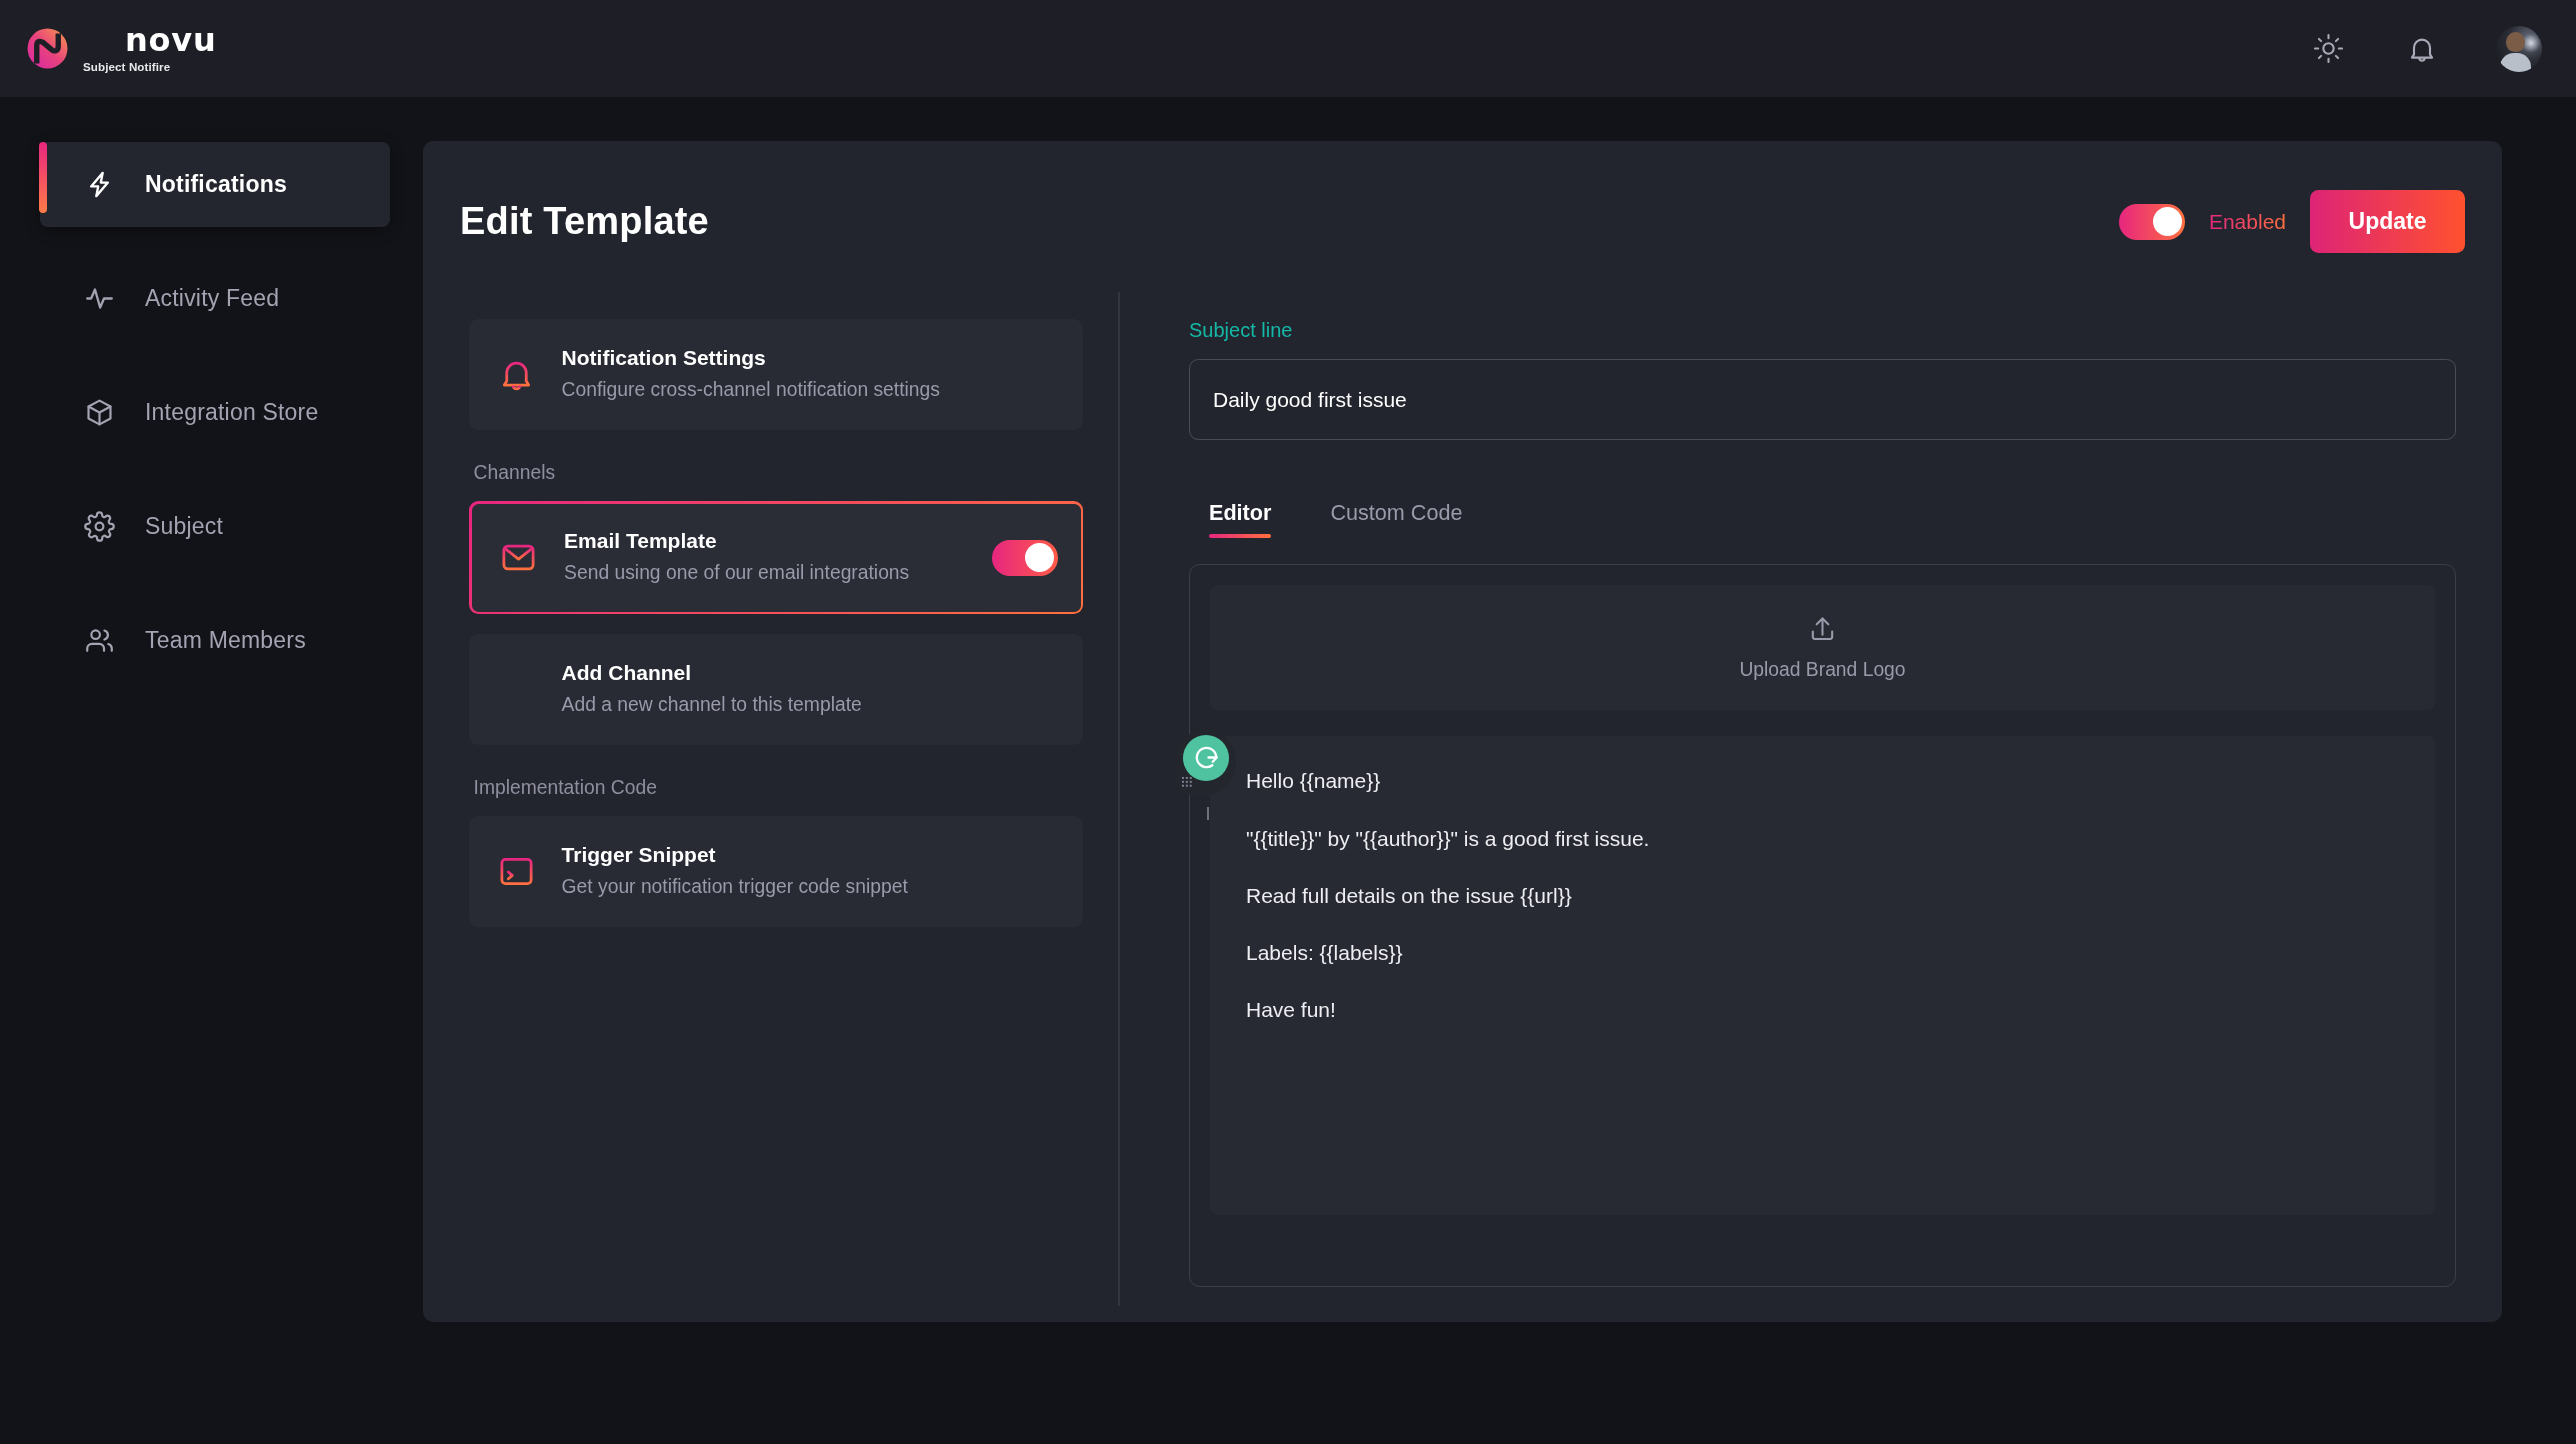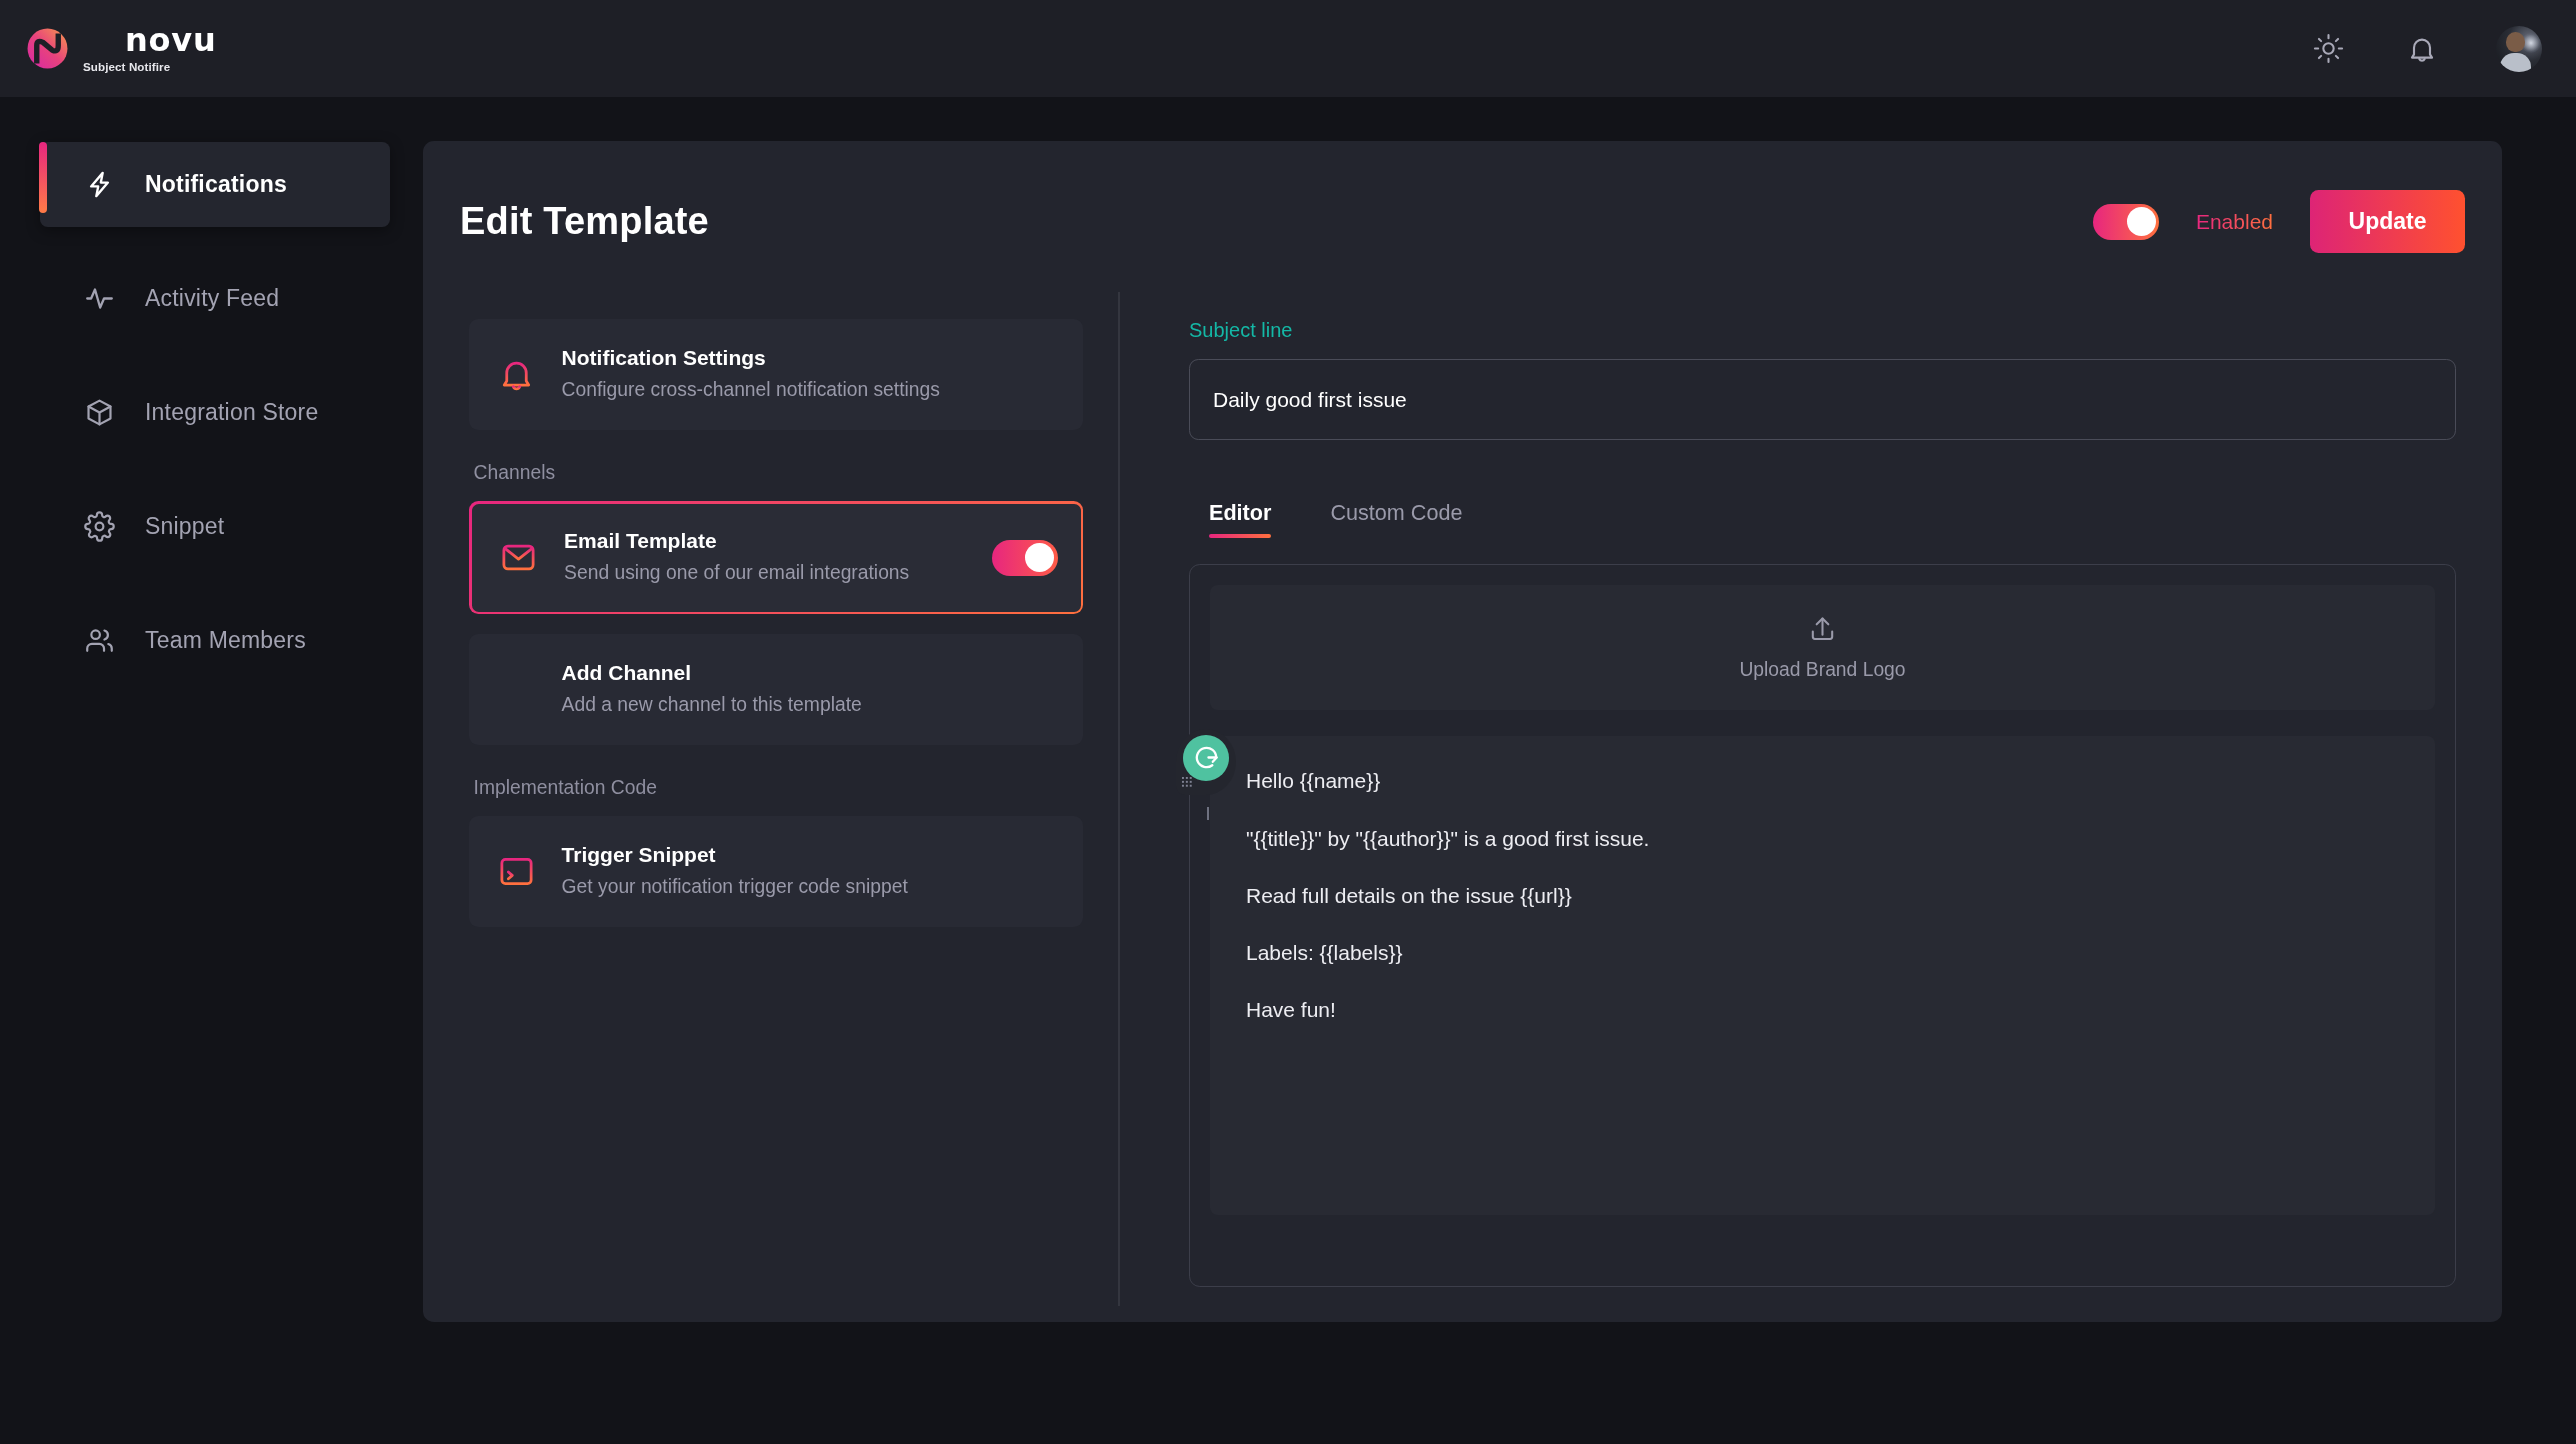--- a/index.html
+++ b/index.html
@@ -108,21 +108,21 @@
     border-radius: 10.8px;
   }
   .panel-head {
     position: absolute;
     left: 37px; top: 42px;
     right: 37px; height: 77px;
     display: flex; align-items: center; justify-content: space-between;
   }
   .page-title { font-size: 38px; font-weight: 700; color: #FFFFFF; letter-spacing: 0.2px; }
 
-  .head-right { display: flex; align-items: center; gap: 37px; }
+  .head-right { display: flex; align-items: center; gap: 24px; }
   .switch {
     width: 66px; height: 36px; border-radius: 18px;
     background: linear-gradient(90deg, #E7267F 0%, #FF703E 100%);
     position: relative; cursor: pointer;
   }
   .switch .knob {
     position: absolute; right: 3.1px; top: 3.1px;
     width: 29px; height: 29px; border-radius: 50%;
     background: #FFFFFF;
   }
@@ -375,21 +375,21 @@
     <span class="nav-label">Integration Store</span>
   </div>
 
   <div class="nav-item">
     <span class="nav-icon">
       <svg width="31" height="31" viewBox="0 0 24 24" fill="none" stroke="#A3A3B2" stroke-width="1.7" stroke-linecap="round" stroke-linejoin="round">
         <circle cx="12" cy="12" r="3"></circle>
         <path d="M19.4 15a1.6 1.6 0 0 0 .32 1.77l.06.06a2 2 0 1 1-2.83 2.83l-.06-.06a1.6 1.6 0 0 0-1.77-.32 1.6 1.6 0 0 0-1 1.47V21a2 2 0 1 1-4 0v-.1a1.6 1.6 0 0 0-1.05-1.47 1.6 1.6 0 0 0-1.77.32l-.06.06a2 2 0 1 1-2.83-2.83l.06-.06A1.6 1.6 0 0 0 4.6 15a1.6 1.6 0 0 0-1.47-1H3a2 2 0 1 1 0-4h.1A1.6 1.6 0 0 0 4.6 8.9a1.6 1.6 0 0 0-.33-1.77l-.06-.06a2 2 0 1 1 2.83-2.83l.06.06a1.6 1.6 0 0 0 1.77.33H9a1.6 1.6 0 0 0 1-1.47V3a2 2 0 1 1 4 0v.1a1.6 1.6 0 0 0 1 1.47 1.6 1.6 0 0 0 1.77-.33l.06-.06a2 2 0 1 1 2.83 2.83l-.06.06a1.6 1.6 0 0 0-.33 1.77V9a1.6 1.6 0 0 0 1.47 1H21a2 2 0 1 1 0 4h-.1a1.6 1.6 0 0 0-1.5 1z"></path>
       </svg>
     </span>
-    <span class="nav-label">Snippet</span>
+    <span class="nav-label">Subject</span>
   </div>
 
   <div class="nav-item">
     <span class="nav-icon">
       <svg width="31" height="31" viewBox="0 0 24 24" fill="none" stroke="#A3A3B2" stroke-width="1.7" stroke-linecap="round" stroke-linejoin="round">
         <path d="M15.5 20v-1.8a3.6 3.6 0 0 0-3.6-3.6H6.1A3.6 3.6 0 0 0 2.5 18.2V20"></path>
         <circle cx="9" cy="7.5" r="3.3"></circle>
         <path d="M21.5 20v-1.8a3.6 3.6 0 0 0-2.7-3.48M15.8 4.3a3.6 3.6 0 0 1 0 6.97"></path>
       </svg>
     </span>

